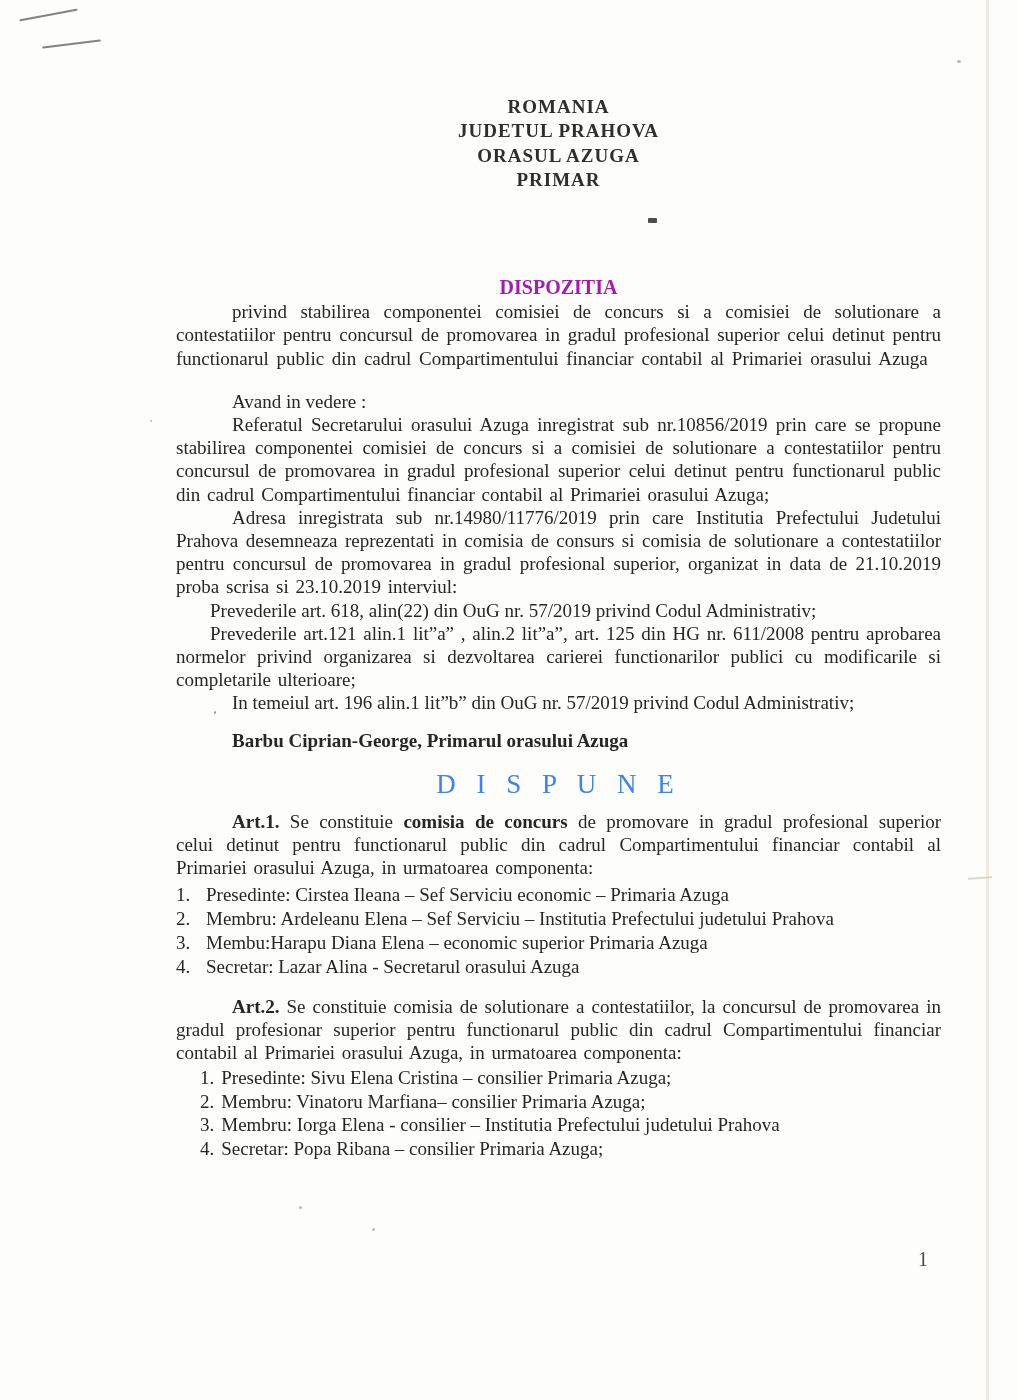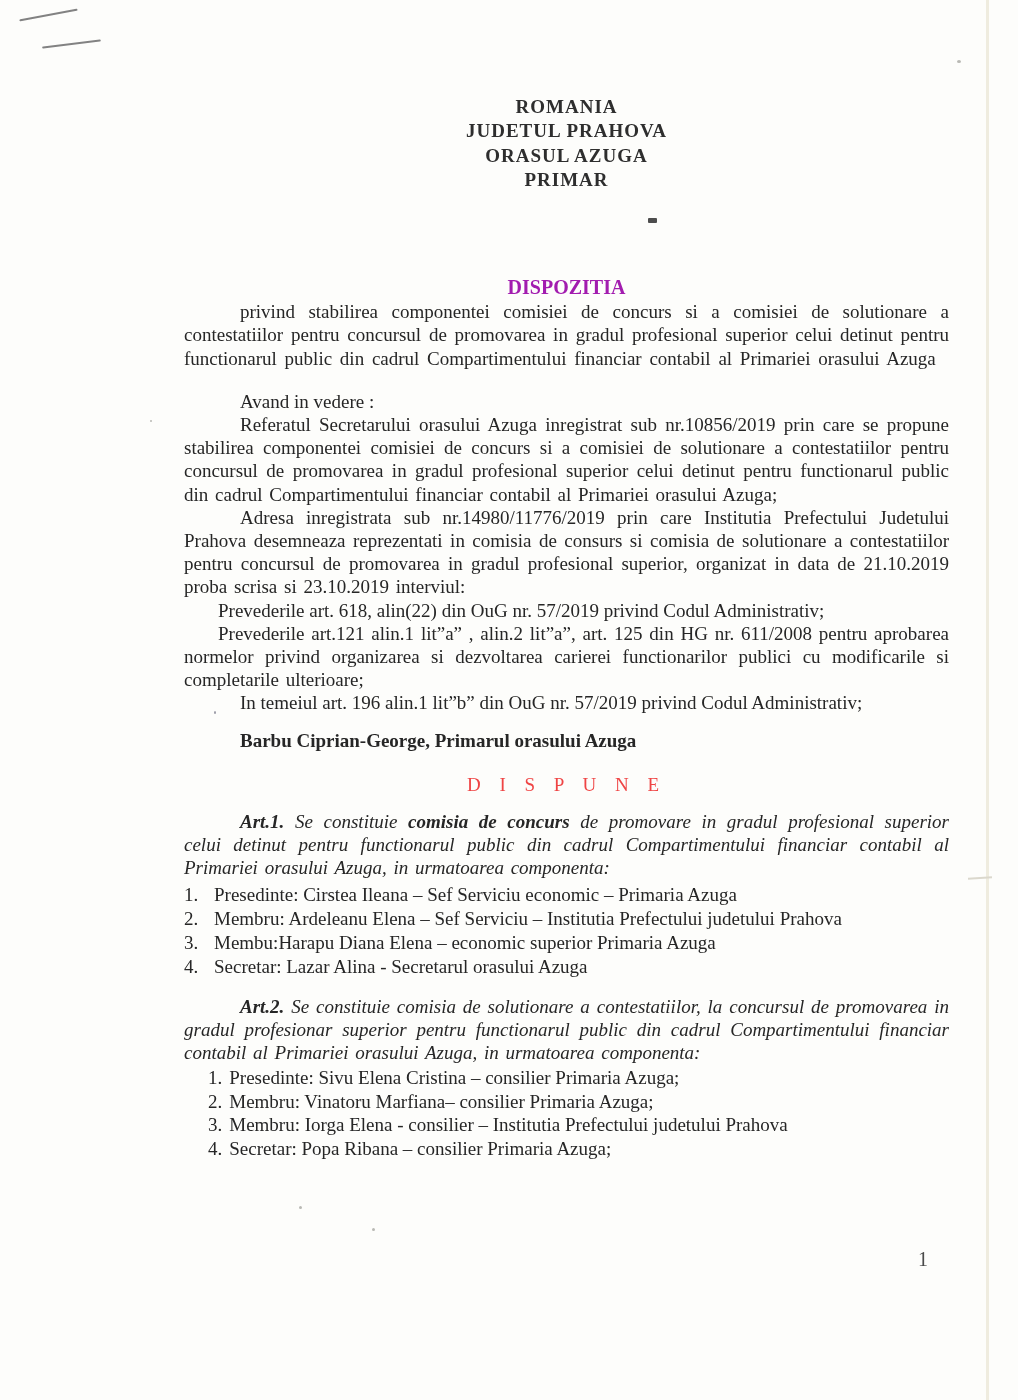--- a/index.html
+++ b/index.html
@@ -5,36 +5,36 @@
   html,body{margin:0;padding:0;background:#ffffff;}
   .page{
     position:relative;
     width:1018px;height:1400px;
     background:#fdfdfb;
     font-family:"Liberation Serif","DejaVu Serif",serif;
     color:#262626;
     overflow:hidden;
   }
   .content{
-    position:absolute;left:184px;top:0;width:765px;
+    position:absolute;left:176px;top:0;width:765px;
     font-size:19px;line-height:23.2px;
   }
   
   .header-block{margin-top:95px;text-align:center;font-weight:bold;font-size:19px;line-height:24.3px;letter-spacing:1px;color:#2e2e2e;}
   .header-block div{margin:0;}
   
   .doc-title{margin-top:82px;text-align:center;font-weight:bold;font-size:20px;line-height:26px;color:#a21caf;}
   .intro{margin:0;text-align:justify;text-indent:56px;word-spacing:3px;}
   .having{margin:20px 0 0 0;text-indent:56px;}
   p.recital{margin:0;text-align:justify;text-indent:56px;word-spacing:2px;}
   p.recital.small-indent{text-indent:34px;}
   p.recital.oneline{text-align:left;word-spacing:normal;}
   .issuer{margin:14px 0 12px 0;text-indent:56px;font-weight:bold;}
-  .dispune{margin:21px 0 7px 0;text-align:center;letter-spacing:7px;font-size:19px;color:#ef4444;}
-  .art{margin:14px 0 0 0;text-align:justify;text-indent:56px;word-spacing:2px;font-style:italic;}
+  .dispune{margin:21px 0 7px 0;text-align:center;letter-spacing:7px;font-size:27px;color:#3b82f6;}
+  .art{margin:14px 0 0 0;text-align:justify;text-indent:56px;word-spacing:2px;}
   .art2{margin:16px 0 0 0;}
   .bold{font-weight:bold;}
   .list1{margin-top:3px;line-height:24px;}
   .list1 .row{display:flex;}
   .list1 .num{width:30px;flex:none;}
   .list1 .txt{flex:1;}
   .list2{margin:2px 0 0 24px;line-height:23.5px;}
   .list2 .num{margin-right:7px;}
   
   .pen-stroke{position:absolute;height:2.4px;background:#828282;border-radius:2px;}

